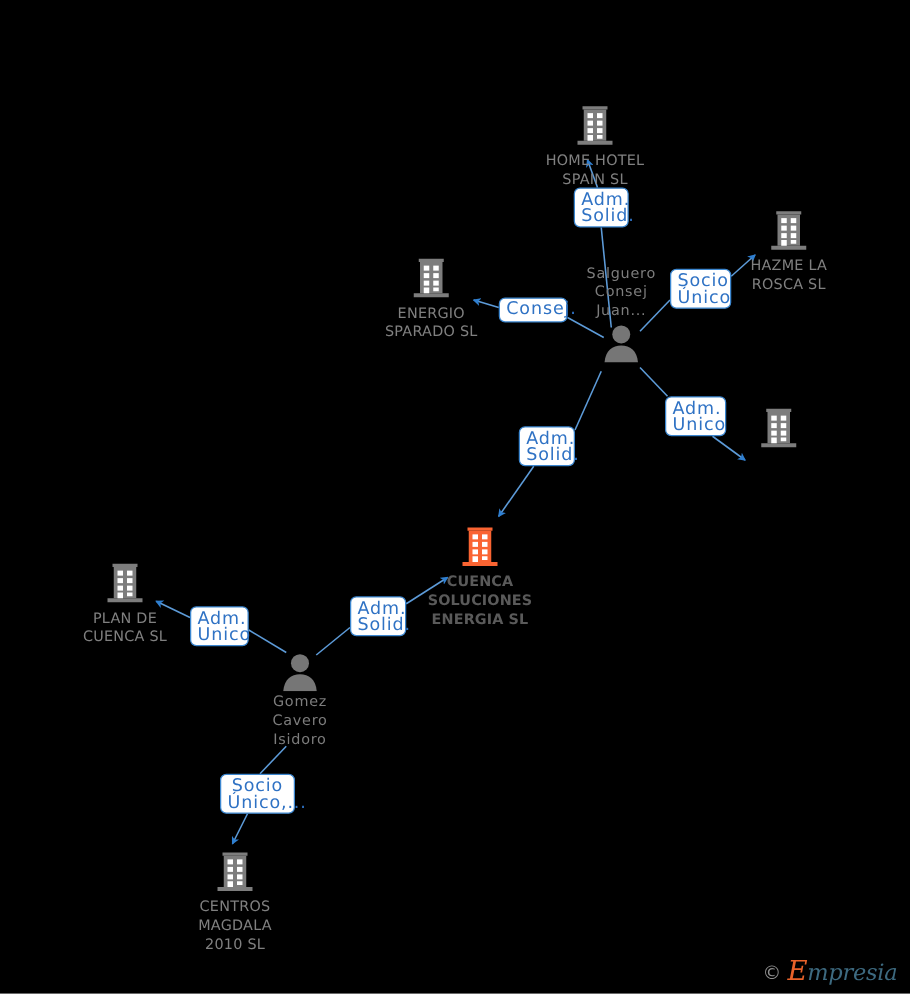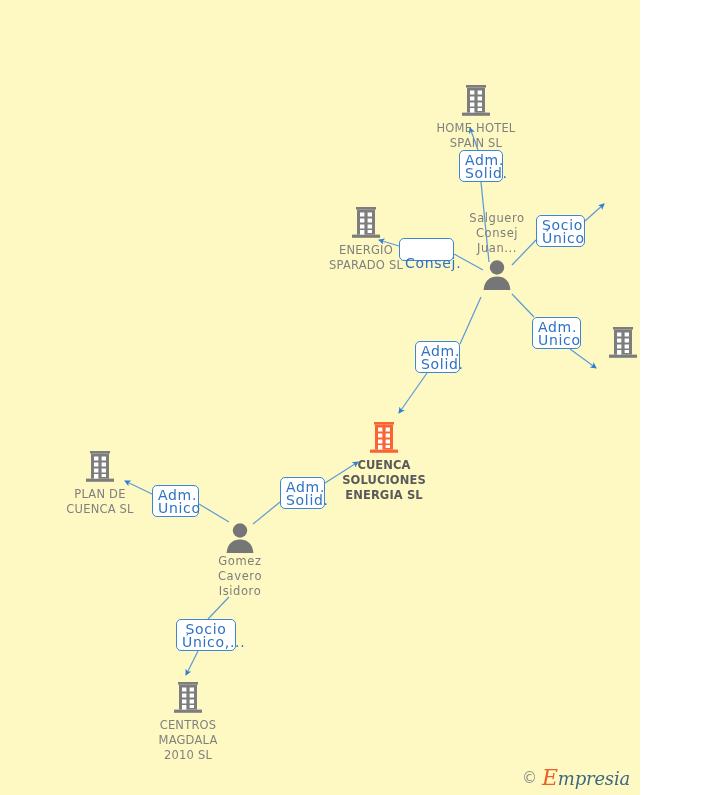--- a/index.html
+++ b/index.html
@@ -5,23 +5,23 @@
   html, body {
     margin: 0;
     padding: 0;
     background: #ffffff;
   }
   body {
     font-family: "DejaVu Sans", "Liberation Sans", sans-serif;
   }
   #canvas {
     position: relative;
-    width: 640px;
+    width: 728px;
     height: 795px;
-    background: #fef9c3;
+    background: #000000;
     overflow: hidden;
   }
   #edges {
     position: absolute;
     left: 0;
     top: 0;
     width: 728px;
     height: 795px;
     pointer-events: none;
   }
@@ -148,22 +148,43 @@
             <rect x="21.6" y="22.5" width="4.4" height="4"></rect>
           <rect x="14" y="28" width="4.4" height="4.6"></rect>
             <rect x="21.6" y="28" width="4.4" height="3"></rect>
         </g>
       </svg>
     </span>
     <span class="caption">HOME HOTEL
 SPAIN SL</span>
   </div>
 
-
-  <div class="node company" style="left:366px; top:202px;">
+  <div class="node company" style="left:631px; top:164px;">
+    <span class="glyph">
+      <svg width="40" height="40" viewBox="0 0 40 40">
+        <rect x="10" y="5" width="20" height="2.6" fill="#7d7d7d"></rect>
+        <rect x="11" y="7.6" width="18" height="25" fill="#7d7d7d"></rect>
+        <rect x="6" y="32.6" width="28" height="3.2" fill="#7d7d7d"></rect>
+        <g fill="#ffffff">
+          <rect x="14" y="10.5" width="4.4" height="4"></rect>
+            <rect x="21.6" y="10.5" width="4.4" height="4"></rect>
+          <rect x="14" y="16.5" width="4.4" height="4"></rect>
+            <rect x="21.6" y="16.5" width="4.4" height="4"></rect>
+          <rect x="14" y="22.5" width="4.4" height="4"></rect>
+            <rect x="21.6" y="22.5" width="4.4" height="4"></rect>
+          <rect x="14" y="28" width="4.4" height="4.6"></rect>
+            <rect x="21.6" y="28" width="4.4" height="3"></rect>
+        </g>
+      </svg>
+    </span>
+    <span class="caption">HAZME LA
+ROSCA SL</span>
+  </div>
+
+  <div class="node company" style="left:345px; top:202px;">
     <span class="glyph">
       <svg width="40" height="40" viewBox="0 0 40 40">
         <rect x="10" y="5" width="20" height="2.6" fill="#7d7d7d"></rect>
         <rect x="11" y="7.6" width="18" height="25" fill="#7d7d7d"></rect>
         <rect x="6" y="32.6" width="28" height="3.2" fill="#7d7d7d"></rect>
         <g fill="#ffffff">
           <rect x="14" y="10.5" width="4.4" height="4"></rect>
             <rect x="21.6" y="10.5" width="4.4" height="4"></rect>
           <rect x="14" y="16.5" width="4.4" height="4"></rect>
             <rect x="21.6" y="16.5" width="4.4" height="4"></rect>
@@ -287,21 +308,21 @@
     </span>
     <span class="caption">CENTROS
 MAGDALA
 2010 SL</span>
   </div>
 
   <div class="label" style="left:459px; top:150px; width:44px; height:32px;">Adm.
 Solid.</div>
   <div class="label" style="left:536px; top:215px; width:49px; height:32px;">Socio
 Único</div>
-  <div class="label" style="left:399px; top:238px; width:55px; height:20px; padding-top:18px;">Consej.</div>
+  <div class="label" style="left:399px; top:238px; width:55px; height:20px; padding-top:2px;">Consej.</div>
   <div class="label" style="left:532px; top:317px; width:49px; height:32px;">Adm.
 Unico</div>
   <div class="label" style="left:415px; top:341px; width:45px; height:32px;">Adm.
 Solid.</div>
   <div class="label" style="left:280px; top:477px; width:45px; height:32px;">Adm.
 Solid.</div>
   <div class="label" style="left:152px; top:485px; width:47px; height:32px;">Adm.
 Unico</div>
   <div class="label" style="left:176px; top:619px; width:60px; height:32px;">Socio
 Único,...</div>

